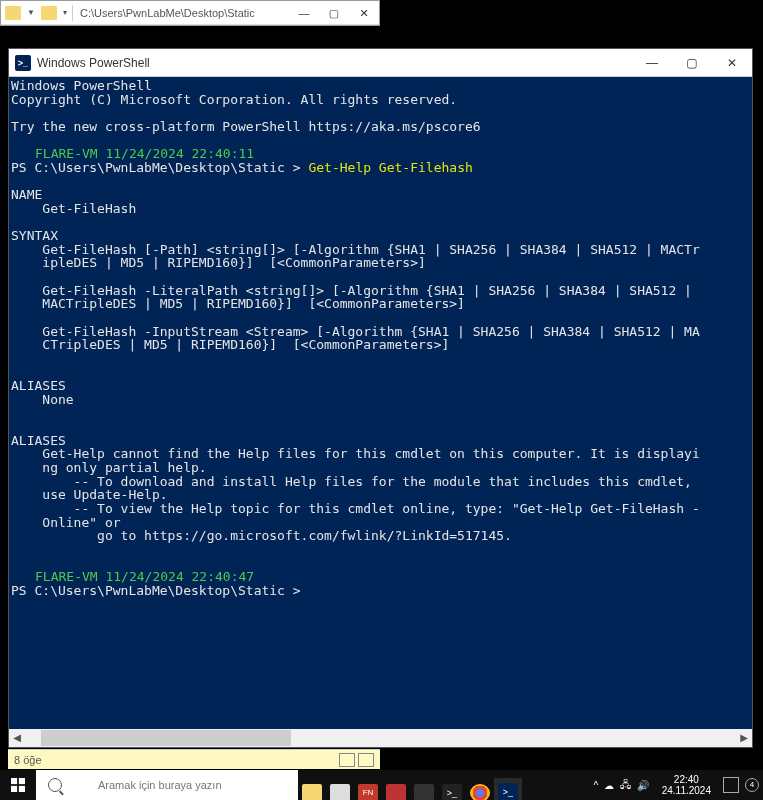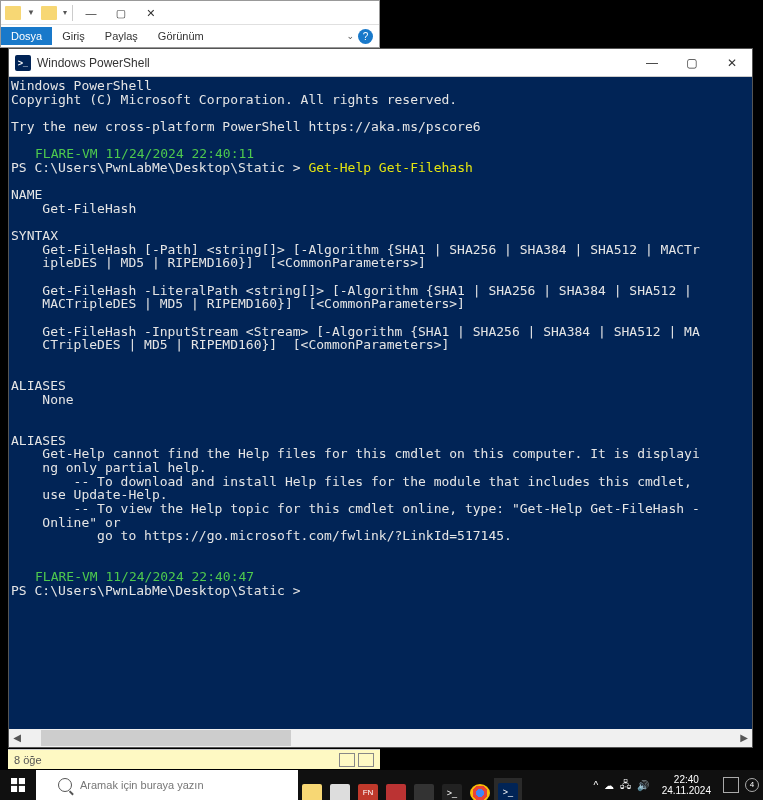--- a/index.html
+++ b/index.html
@@ -40,53 +40,45 @@
 
 
 .statusbar { position: absolute; top: 749px; left: 8px; width: 372px; height: 20px; background: #fef9c3; border-top: 1px solid #ccc; font-size: 11px; color: #555; display: flex; align-items: center; padding: 0 6px; }
 .statusbar .spacer { flex: 1; }
 .statusbar .view-ico { width: 16px; height: 14px; border: 1px solid #888; margin-left: 3px; }
 
 
 .taskbar { position: absolute; bottom: 0; left: 0; width: 763px; height: 30px; background: #101010; display: flex; align-items: center; color: #fff; font-size: 11px; }
 .taskbar .start { width: 36px; height: 30px; display: flex; align-items: center; justify-content: center; }
 .taskbar .start svg { width: 14px; height: 14px; }
-.taskbar .search { width: 262px; height: 30px; background: #fff; color: #777; display: flex; align-items: center; padding: 0 22px; }
+.taskbar .search { width: 262px; height: 30px; background: #fff; color: #777; display: flex; align-items: center; padding: 0 12px; gap: 28px; }
 .taskbar .search .mag { width: 14px; height: 14px; margin-right: 8px; border: 1.5px solid #555; border-radius: 50%; position: relative; }
 .taskbar .search .mag:after { content: ''; position: absolute; width: 5px; height: 1.5px; background: #555; bottom: -2px; right: -3px; transform: rotate(45deg); }
 .taskbar .tb-icon { width: 28px; height: 30px; display: flex; align-items: center; justify-content: center; margin-top: 16px; }
 .taskbar .tb-icon .box { width: 20px; height: 18px; border-radius: 2px; }
 .taskbar .tb-icon.active { background: #2a2a2a; border-bottom: 2px solid #76b9ed; }
 .taskbar .tray { margin-left: auto; display: flex; align-items: center; padding: 0 4px; gap: 6px; font-size: 10px; }
 .taskbar .tray .clock { text-align: center; line-height: 1.1; margin: 0 6px; }
 .taskbar .tray .not { width: 16px; height: 16px; border: 1px solid #aaa; }
 .taskbar .tray .circ { width: 14px; height: 14px; border: 1px solid #aaa; border-radius: 50%; font-size: 8px; text-align: center; line-height: 12px; }
 </style>
 </head>
 <body>
 
 <div class="explorer">
   <div class="explorer-title">
     <div class="folder-ico"></div>
     <span class="down">▼</span>
     <div class="folder-ico" style="background:#f7d774;"></div>
     <span class="down">▾</span>
     <div class="sep"></div>
+    <span class="path">C:\Users\PwnLabMe\Desktop\Static</span>
     <div class="winbtn">—</div>
     <div class="winbtn">▢</div>
     <div class="winbtn">✕</div>
-  </div>
-  <div class="explorer-menu">
-    <div class="tab active">Dosya</div>
-    <div class="tab">Giriş</div>
-    <div class="tab">Paylaş</div>
-    <div class="tab">Görünüm</div>
-    <div class="spacer"></div>
-    <span class="chev">⌄</span>
-    <div class="help">?</div>
   </div>
 </div>
 
 <div class="ps">
   <div class="ps-title">
     <div class="ps-ico">&gt;_</div>
     <span class="title-text">Windows PowerShell</span>
     <div class="winbtn">—</div>
     <div class="winbtn">▢</div>
     <div class="winbtn close">✕</div>

